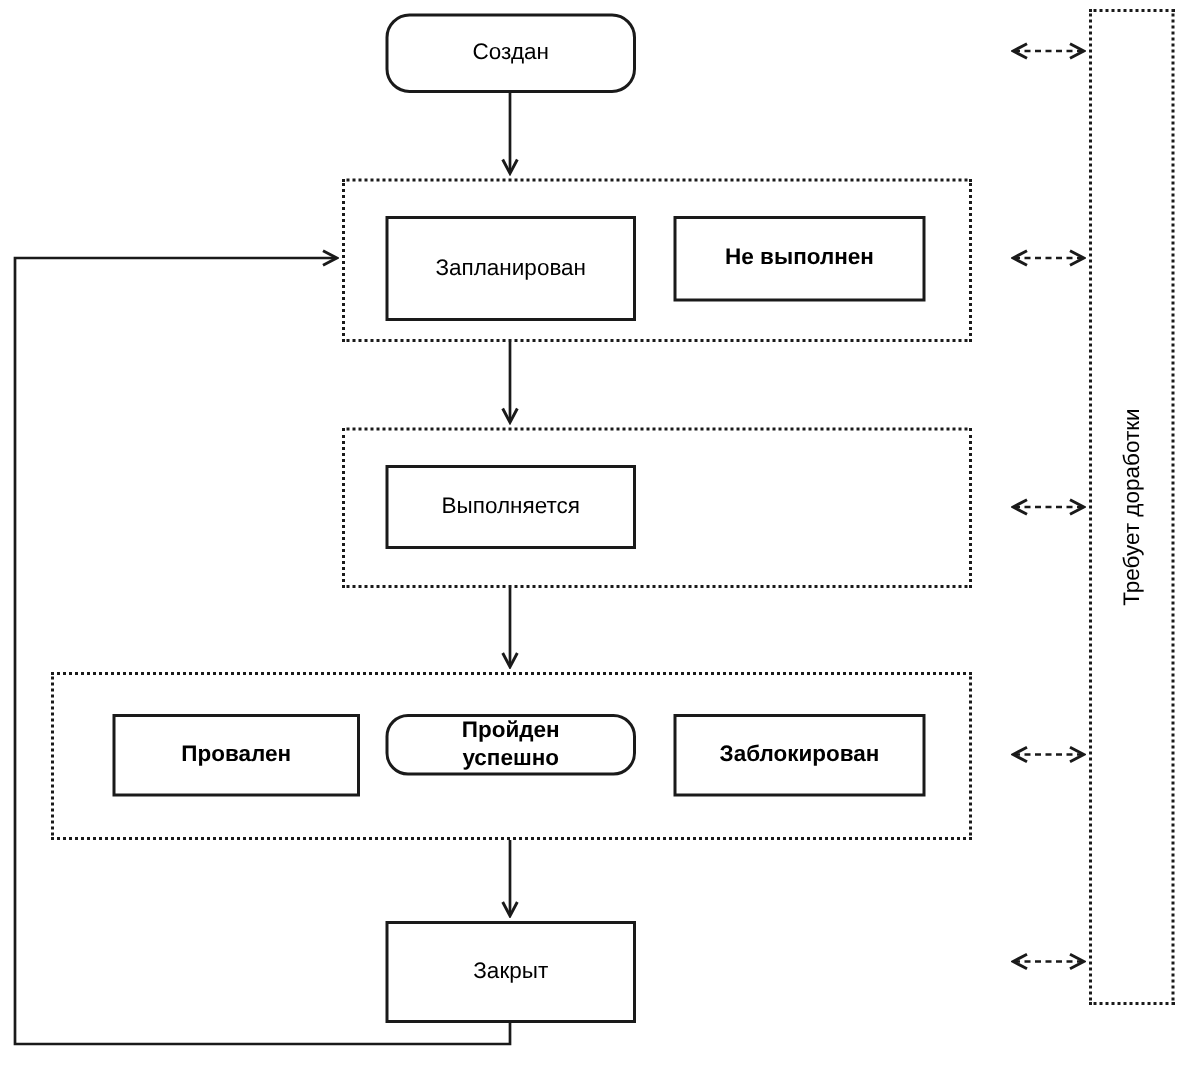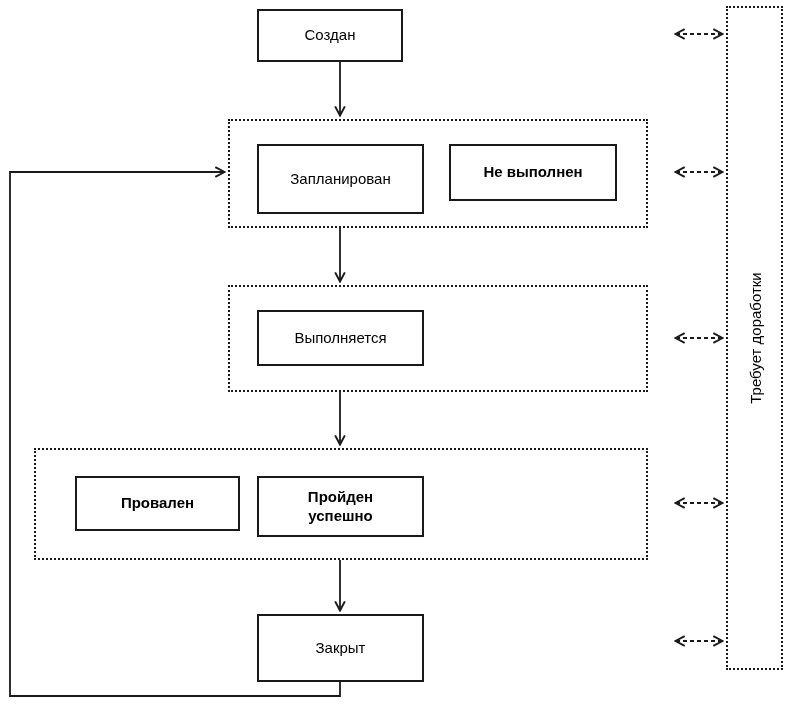--- a/index.html
+++ b/index.html
@@ -41,27 +41,27 @@
   .side-panel .vlabel {
     position: absolute;
     left: 50%;
     top: 50%;
     transform: translate(-50%, -50%) rotate(-90deg);
     white-space: nowrap;
     font-size: 15px;
     color: #000000;
   }
   
-  .n-created     { left: 257px; top:   9px; width: 146px; height: 53px; }
+  .n-created     { left: 257px; top:   9px; width: 167px; height: 53px; border-radius: 16px; }
   .n-planned     { left: 257px; top: 144px; width: 167px; height: 70px; }
   .n-notexec     { left: 449px; top: 144px; width: 168px; height: 57px; }
   .n-inprogress  { left: 257px; top: 310px; width: 167px; height: 56px; }
   .n-skipped     { left: 449px; top: 310px; width: 168px; height: 56px; }
   .n-failed      { left:  63px; top: 476px; width: 165px; height: 55px; margin-left: 12px; }
-  .n-passed      { left: 257px; top: 476px; width: 167px; height: 61px; padding: 12px 32px; }
+  .n-passed      { left: 257px; top: 476px; width: 167px; height: 41px; padding: 12px 32px; border-radius: 15px; }
   .n-blocked     { left: 449px; top: 476px; width: 168px; height: 55px; }
   .n-closed      { left: 257px; top: 614px; width: 167px; height: 68px; }
   
   .g-scheduled   { left: 228px; top: 119px; width: 420px; height: 109px; }
   .g-executing   { left: 228px; top: 285px; width: 420px; height: 107px; }
   .g-result      { left:  34px; top: 448px; width: 614px; height: 112px; }
   
   .p-rework      { left: 726px; top: 6px;  width: 57px; height: 664px; }
 </style>
 </head>
@@ -95,20 +95,21 @@
 
   <div class="node n-created">Создан</div>
 
   <div class="node n-planned">Запланирован</div>
   <div class="node bold n-notexec">Не выполнен</div>
 
   <div class="node n-inprogress">Выполняется</div>
 
   <div class="node bold n-failed">Провален</div>
   <div class="node bold n-passed">Пройден успешно</div>
+  <div class="node bold n-blocked">Заблокирован</div>
 
   <div class="node n-closed">Закрыт</div>
 
   <div class="side-panel p-rework">
     <span class="vlabel">Требует доработки</span>
   </div>
 
 </div>
 
 </body></html>

